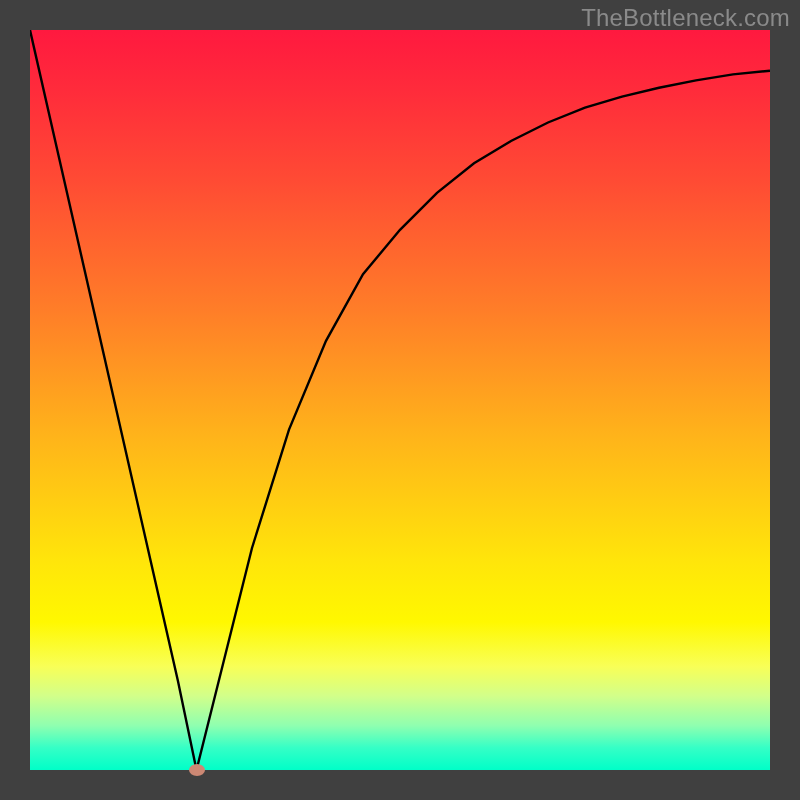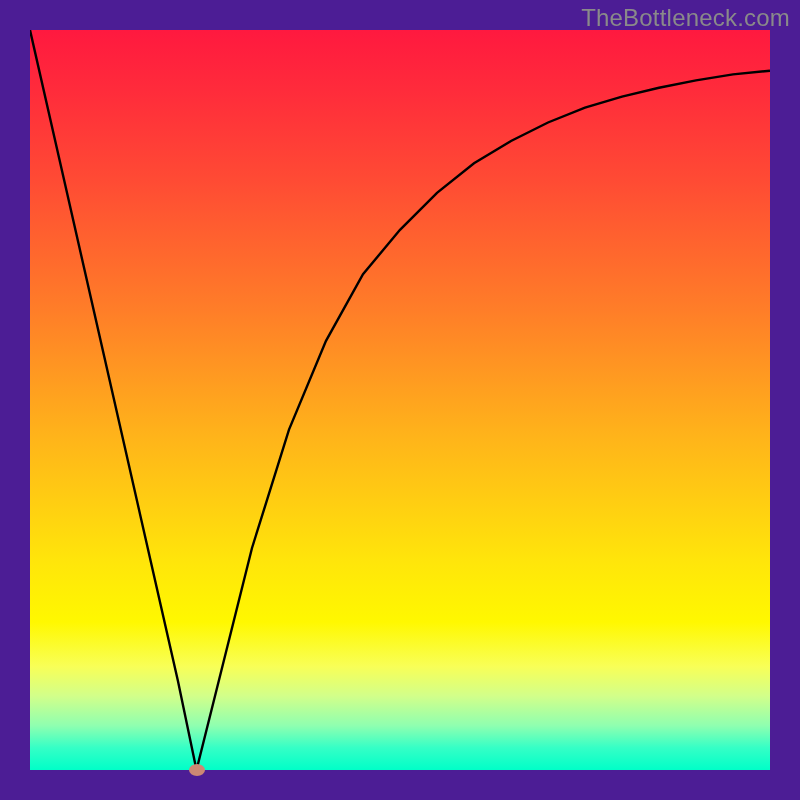--- a/index.html
+++ b/index.html
@@ -10,21 +10,21 @@
     background: #000;
     overflow: hidden;
     font-family: Arial, Helvetica, sans-serif;
   }
   .frame {
     position: absolute;
     top: 0;
     left: 0;
     width: 800px;
     height: 800px;
-    background: #4c1d95;
+    background: #404040;
   }
   .plot-area {
     position: absolute;
     top: 30px;
     left: 30px;
     width: 740px;
     height: 740px;
     
     background: linear-gradient(
       to bottom,

